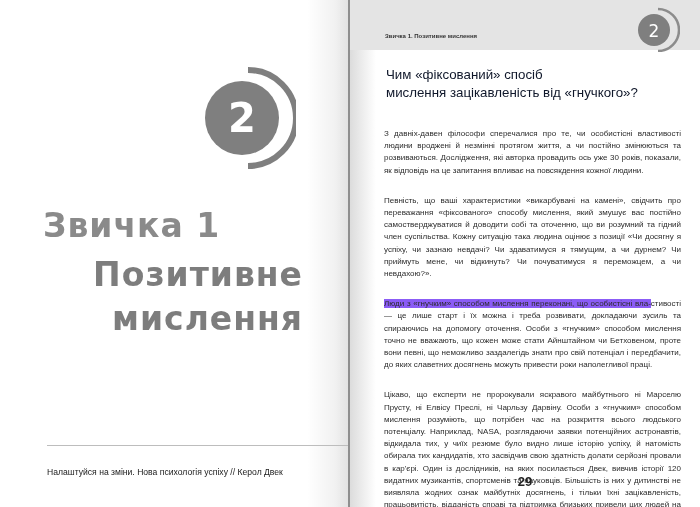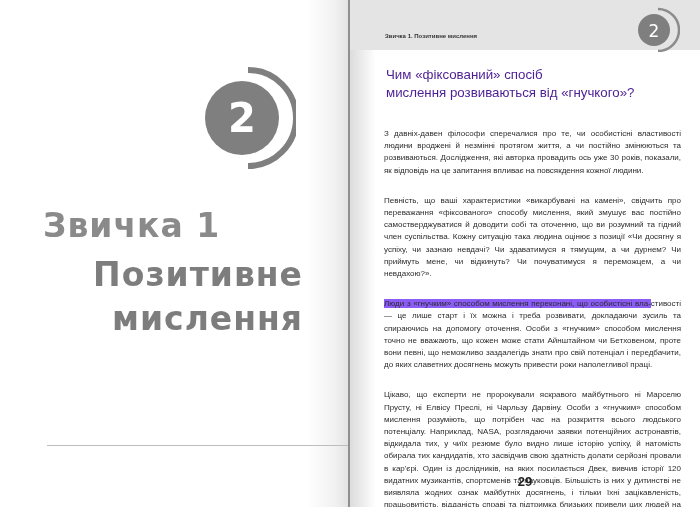--- a/index.html
+++ b/index.html
@@ -64,21 +64,21 @@
     }
     .running-header-text {
       position: absolute; left: 35px; top: 33px;
       font-size: 6px; color: #333; font-weight: bold;
     }
     .small-badge {
       position: absolute; left: 286px; top: 6px; width: 44px; height: 46px;
     }
     .section-title {
       position: absolute; left: 36px; top: 66px; width: 300px;
-      font-size: 13.3px; line-height: 18px; color: #4c1d95;
+      font-size: 13.3px; line-height: 18px; color: #0f172a;
     }
     .body-text {
       position: absolute; left: 34px; top: 110px; width: 297px;
     }
     .body-text p {
       margin: 18px 0 10px 0;
       font-size: 8px; line-height: 12.2px; color: #2b2b2b;
       text-align: justify;
     }
     .body-text p.hl-first .hl {
@@ -98,39 +98,40 @@
     <div class="big-badge">
       <svg width="94" height="104" viewBox="0 0 94 104">
         <circle cx="40" cy="52" r="37" fill="#7f7f7f"></circle>
         <path d="M 46 4 A 48 48 0 0 1 46 100" fill="none" stroke="#7f7f7f" stroke-width="6"></path>
         <text x="40" y="66" text-anchor="middle" font-family="DejaVu Sans, sans-serif" font-weight="bold" font-size="40" fill="#ffffff">2</text>
       </svg>
     </div>
     <div class="chapter-kicker">Звичка 1</div>
     <div class="chapter-title">Позитивне мислення</div>
     <div class="left-rule"></div>
+    <div class="book-credit">Налаштуйся на зміни. Нова психологія успіху // Керол Двек</div>
   </div>
 
   <div class="spine"></div>
 
   <div class="page-right">
     <div class="running-header">
       <div class="running-header-text">Звичка 1. Позитивне мислення</div>
       <div class="small-badge">
         <svg width="44" height="46" viewBox="0 0 44 46">
           <circle cx="18" cy="24" r="16" fill="#7f7f7f"></circle>
           <path d="M 22 3 A 21 21 0 0 1 22 45" fill="none" stroke="#8c8c8c" stroke-width="2.5"></path>
           <text x="18" y="30.5" text-anchor="middle" font-family="DejaVu Sans, sans-serif" font-size="17" fill="#ffffff">2</text>
         </svg>
       </div>
     </div>
 
     <div class="section-title">
       <div>Чим «фіксований» спосіб</div>
-      <div>мислення розвиваються від «гнучкого»?</div>
+      <div>мислення зацікавленість від «гнучкого»?</div>
     </div>
 
     <div class="body-text">
       <p>З давніх-давен філософи сперечалися про те, чи особистісні властивості людини вроджені й незмінні протягом життя, а чи постійно змінюються та розвиваються. Дослідження, які авторка провадить ось уже 30 років, показали, як відповідь на це запитання впливає на повсякдення кожної людини.</p>
       <p>Певність, що ваші характеристики «викарбувані на камені», свідчить про переважання «фіксованого» способу мислення, який змушує вас постійно самостверджуватися й доводити собі та оточенню, що ви розумний та гідний член суспільства. Кожну ситуацію така людина оцінює з позиції «Чи досягну я успіху, чи зазнаю невдачі? Чи здаватимуся я тямущим, а чи дурнем? Чи приймуть мене, чи відкинуть? Чи почуватимуся я переможцем, а чи невдахою?».</p>
       <p class="hl-first"><span class="hl">Люди з «гнучким» способом мислення переконані, що особистісні вла-</span><span>стивості — це лише старт і їх можна і треба розвивати, докладаючи зусиль та спираючись на допомогу оточення. Особи з «гнучким» способом мислення точно не вважають, що кожен може стати Айнштайном чи Бетховеном, проте вони певні, що неможливо заздалегідь знати про свій потенціал і передбачити, до яких славетних досягнень можуть привести роки наполегливої праці.</span></p>
       <p>Цікаво, що експерти не пророкували яскравого майбутнього ні Марселю Прусту, ні Елвісу Преслі, ні Чарльзу Дарвіну. Особи з «гнучким» способом мислення розуміють, що потрібен час на розкриття всього людського потенціалу. Наприклад, NASA, розглядаючи заявки потенційних астронавтів, відкидала тих, у чиїх резюме було видно лише історію успіху, й натомість обирала тих кандидатів, хто засвідчив свою здатність долати серйозні провали в кар'єрі. Один із дослідників, на яких посилається Двек, вивчив історії 120 видатних музикантів, спортсменів та науковців. Більшість із них у дитинстві не виявляла жодних ознак майбутніх досягнень, і тільки їхні зацікавленість, працьовитість, відданість справі та підтримка близьких привели цих людей на вершину успіху.</p>
     </div>
 
     <div class="page-number">29</div>

